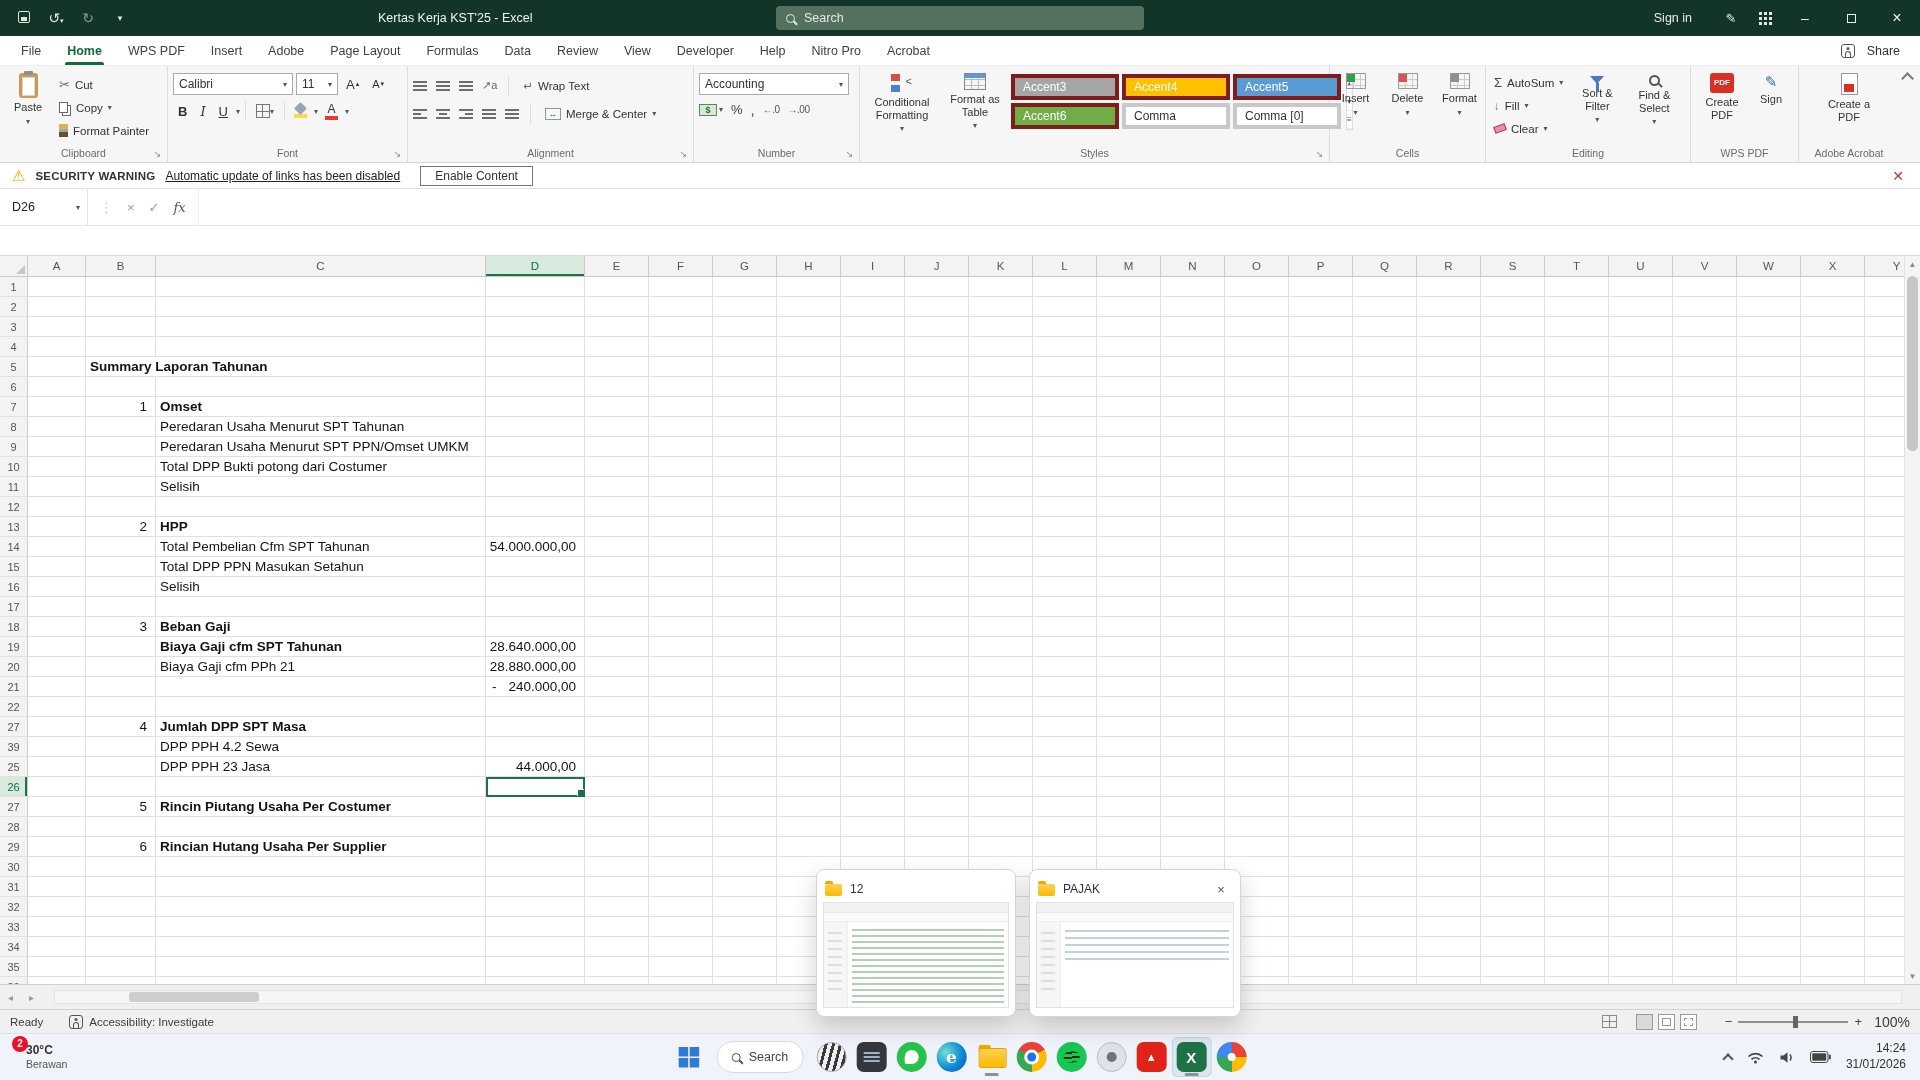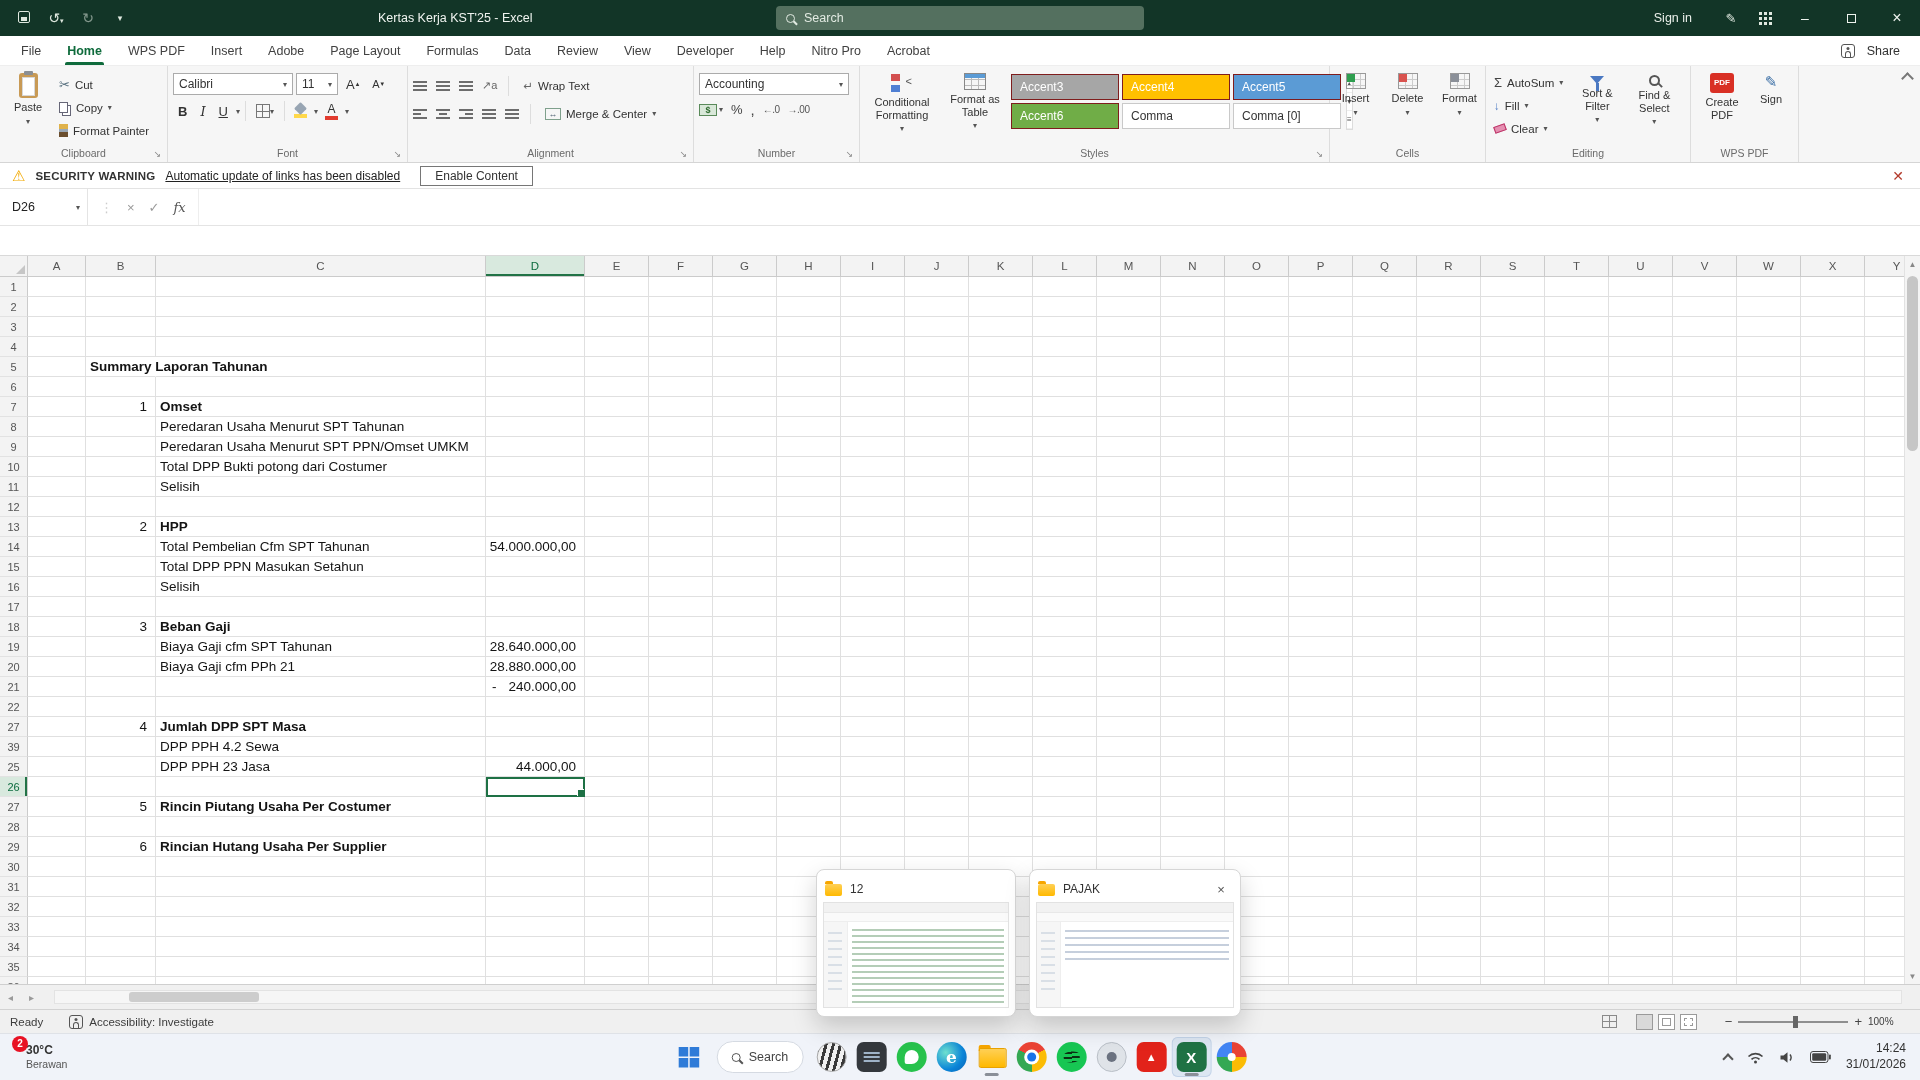--- a/index.html
+++ b/index.html
@@ -79,21 +79,21 @@
 
 .cf-ic{width:22px;height:20px;background:
  linear-gradient(#d34f4f,#d34f4f) 0 1px/9px 7px no-repeat,
  linear-gradient(#4f7fd3,#4f7fd3) 0 12px/9px 7px no-repeat;position:relative}
 .cf-ic::after{content:'<';position:absolute;right:1px;top:2px;font-size:11px;color:#555}
 .ft-ic{width:22px;height:17px;border:1px solid #888;background:
  linear-gradient(#5b9bd5 0 4px,rgba(0,0,0,0) 4px),
  repeating-linear-gradient(to right,rgba(0,0,0,0) 0 6px,#bbb 6px 7px),
  repeating-linear-gradient(to bottom,rgba(0,0,0,0) 0 5px,#bbb 5px 6px)}
 #style-gallery{display:grid;grid-template-columns:repeat(3,108px);grid-auto-rows:26px;gap:3px;margin-top:4px}
-.stylecell{display:flex;align-items:center;padding:0 8px;font-size:12px;border:1px solid #7f1d1d;white-space:nowrap;overflow:hidden}
+.stylecell{display:flex;align-items:center;padding:0 8px;font-size:12px;border:4px solid #7f1d1d;white-space:nowrap;overflow:hidden}
 .garrows{width:15px;display:flex;flex-direction:column;border:1px solid #dcdcdc;background:#fff;margin-top:4px;height:56px}
 .garrows span{flex:1;display:flex;align-items:center;justify-content:center;font-size:8px;color:#555;border-bottom:1px solid #eee}
 
 .cg-ic{width:20px;height:16px;border:1px solid #999;background:
  repeating-linear-gradient(to right,rgba(0,0,0,0) 0 6px,#ccc 6px 7px),
  repeating-linear-gradient(to bottom,rgba(0,0,0,0) 0 5px,#ccc 5px 6px);position:relative}
 .cg-ic::after{content:'';position:absolute;left:0;top:0;width:8px;height:8px}
 .cg-ins::after{background:#2e9e4f}.cg-del::after{background:#d9534f}.cg-fmt::after{background:#8a8f98}
 
 .er-ic{width:12px;height:7px;background:#e58fb1;border:1px solid #b36;transform:rotate(-20deg)}
@@ -164,21 +164,21 @@
  linear-gradient(#8a8a8a,#8a8a8a) 50% 0/1px 100% no-repeat,linear-gradient(#8a8a8a,#8a8a8a) 0 50%/100% 1px no-repeat;margin-right:14px}
 .vi{width:17px;height:16px;border:1px solid #9a9a9a;background:#fff;position:relative;margin-left:5px}
 .vi.sel{background:#d9d9d9}
 .vi.pl::after{content:'';position:absolute;inset:3px;border:1px solid #9a9a9a}
 .vi.pb::after{content:'';position:absolute;inset:3px;border:1px dashed #9a9a9a}
 .zoomwrap{display:flex;align-items:center;margin-left:22px}
 .zbtn{font-size:13px;color:#444;padding:0 6px}
 .ztrack{width:110px;height:2px;background:#8f8f8f;position:relative}
 .ztrack .notch{position:absolute;left:50%;top:-3px;width:1px;height:8px;background:#8f8f8f}
 .ztrack .zthumb{position:absolute;left:50%;top:-5px;width:5px;height:12px;background:#666}
-.zpct{width:42px;font-size:10px}
+.zpct{width:42px;text-align:right;font-size:14px}
 
 
 .taskbar{position:absolute;top:1033px;left:0;right:0;height:47px;background:#f0f3f9;border-top:1px solid #dfe2e7;display:flex;align-items:center}
 .weather{display:flex;flex-direction:column;margin-left:26px;font-size:12px;position:relative;line-height:1.25}
 .weather .desc{font-size:10.5px;color:#555}
 .badge{position:absolute;top:-7px;left:-14px;background:#e81224;color:#fff;border-radius:50%;min-width:16px;height:16px;font-size:10px;display:flex;align-items:center;justify-content:center;font-weight:bold}
 .tb-center{position:absolute;left:50%;transform:translateX(-50%);display:flex;align-items:center;gap:4px}
 .tb-slot{width:40px;height:40px;border-radius:6px;display:flex;align-items:center;justify-content:center;position:relative;flex:none}
 .tb-slot.focused{background:#dce6f2;box-shadow:inset 0 0 0 1px #c3d3e8}
 .tb-slot .ind{position:absolute;bottom:1px;left:50%;transform:translateX(-50%);width:14px;height:3px;border-radius:2px;background:#8a8f98}
@@ -545,20 +545,31 @@
       <div class="bigbtn" style="width:40px">
         <span class="sign-ic">✎</span>
         <span>Sign</span>
       </div>
     </div>
     <div class="rgroup-label">
       <span>WPS PDF</span>
     </div>
   </div>
 
+  <div class="rgroup" style="width:100px;border-right:none">
+    <div class="rgroup-body" style="justify-content:center">
+      <div class="bigbtn" style="width:60px">
+        <span class="pdf2"></span>
+        <span>Create a PDF</span>
+      </div>
+    </div>
+    <div class="rgroup-label">
+      <span>Adobe Acrobat</span>
+    </div>
+  </div>
 
   <span class="rib-collapse"></span>
 </div>
 
 <div class="msgbar">
   <span class="warn-ico">⚠</span>
   <span class="msg-title">SECURITY WARNING</span>
   <span class="msg-link">Automatic update of links has been disabled</span>
   <span class="msg-btn">Enable Content</span>
   <span class="msg-close">✕</span>
@@ -1109,21 +1120,21 @@
       <div class="cell" style="width: 64px;"></div>
       <div class="cell" style="width: 64px;"></div>
       <div class="cell" style="width: 64px;"></div>
       <div class="cell" style="width: 64px;"></div>
       <div class="cell" style="width: 64px;"></div>
     </div>
     <div class="grow">
       <div class="rh">19</div>
       <div class="cell" style="width: 58px;"></div>
       <div class="cell" style="width: 70px;"></div>
-      <div class="cell" style="width: 330px;">Biaya Gaji cfm SPT Tahunan</div>
+      <div class="cell" style="width: 330px; font-weight: bold;">Biaya Gaji cfm SPT Tahunan</div>
       <div class="cell r" style="width: 99px;">28.640.000,00</div>
       <div class="cell" style="width: 64px;"></div>
       <div class="cell" style="width: 64px;"></div>
       <div class="cell" style="width: 64px;"></div>
       <div class="cell" style="width: 64px;"></div>
       <div class="cell" style="width: 64px;"></div>
       <div class="cell" style="width: 64px;"></div>
       <div class="cell" style="width: 64px;"></div>
       <div class="cell" style="width: 64px;"></div>
       <div class="cell" style="width: 64px;"></div>

